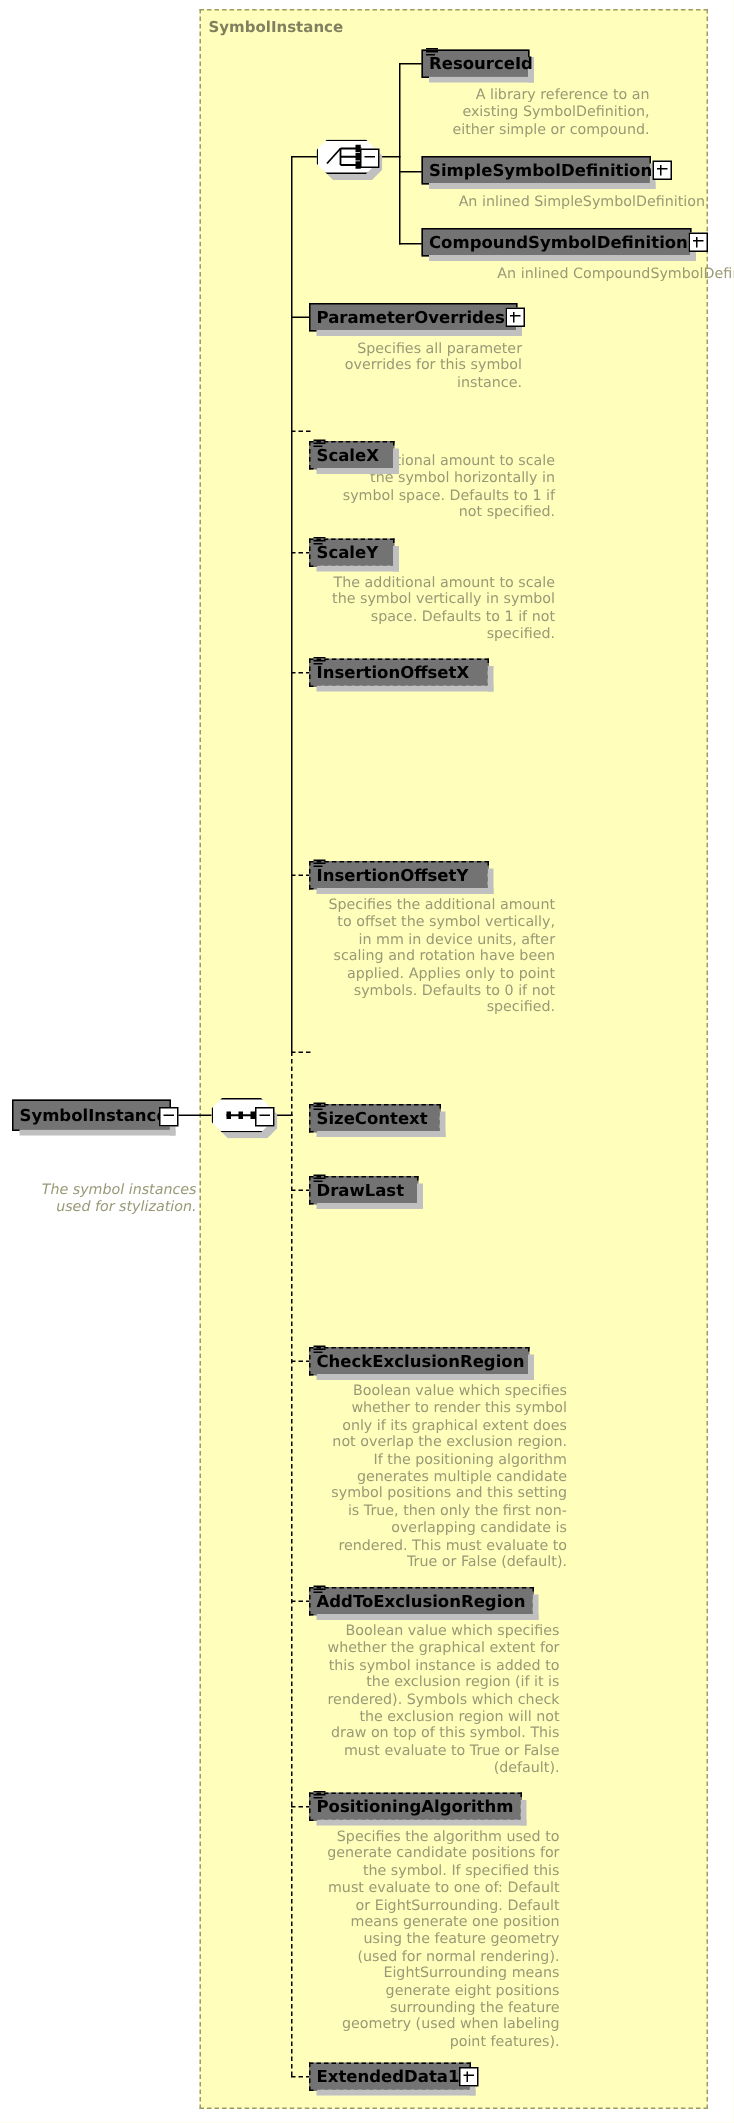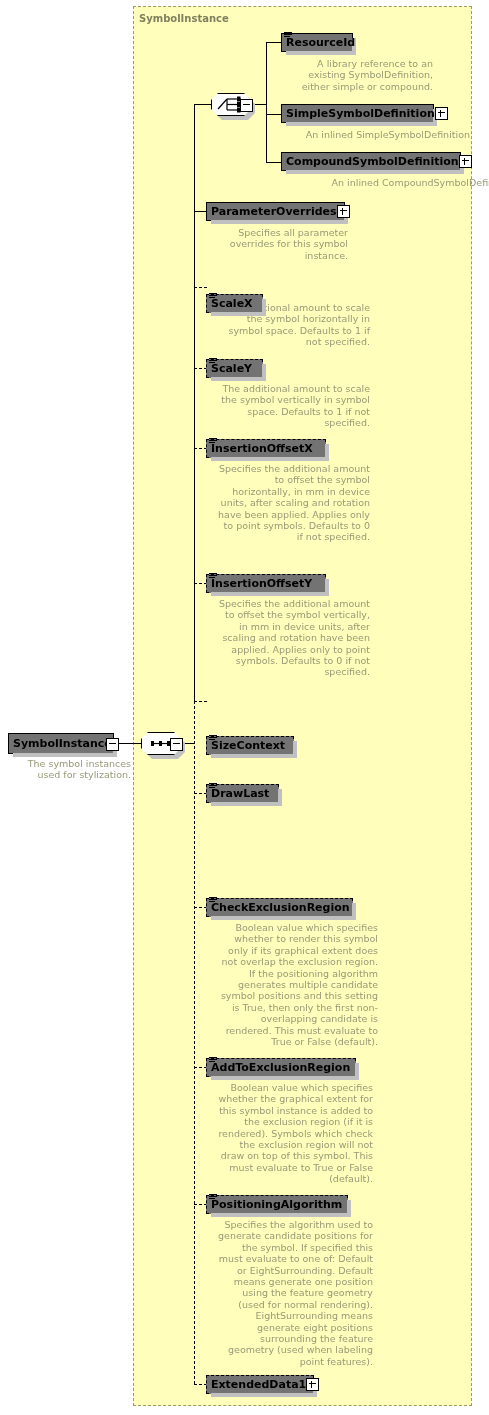--- a/index.html
+++ b/index.html
@@ -207,21 +207,21 @@
 
   <div class="ct-box"></div>
   <div class="ct-title">SymbolInstance</div>
 
   <div class="node solid root" style="left:8px; top:733px; width:106px;">
     <span class="shadow"></span>
     <span class="side-shadow"></span>
     <span class="node-label">SymbolInstance</span>
   </div>
   <div class="ext-expander" style="left:106px; top:738px;"></div>
-  <div class="annot" style="left:9px; top:758px; width:122px;">The symbol instances used for stylization.</div>
+  <div class="annot" style="left:9px; top:788px; width:122px;font-style:italic;">The symbol instances used for stylization.</div>
 
   <div class="hline" style="left:117px; top:743px; width:24px;"></div>
 
   <div class="compositor" style="left:141px; top:732px;">
     <span class="octshadow"></span>
     <span class="oct"></span>
     <svg width="40" height="23" viewBox="0 0 40 23">
       <line x1="10" y1="11.5" x2="30" y2="11.5" stroke="#000" stroke-width="1.2"></line>
       <rect x="10" y="9" width="3" height="5" fill="#000"></rect>
       <rect x="18" y="9" width="3" height="5" fill="#000"></rect>
@@ -326,21 +326,20 @@
   <div class="node dashed" style="left:206px; top:439px; width:120px;">
     <span class="shadow"></span>
     <span class="side-shadow"></span>
     <span class="st-glyph">
         <i></i>
         <i></i>
         <i></i>
       </span>
     <span class="node-label">InsertionOffsetX</span>
   </div>
-  <div class="annot" style="left:218px; top:463px; width:152px;">Specifies the additional amount to offset the symbol horizontally, in mm in device units, after scaling and rotation have been applied.  Applies only to point symbols.  Defaults to 0 if not specified.</div>
 
   <div class="hline dash" style="left:194px; top:583px; width:13px;"></div>
   <div class="node dashed" style="left:206px; top:574px; width:120px;">
     <span class="shadow"></span>
     <span class="side-shadow"></span>
     <span class="st-glyph">
         <i></i>
         <i></i>
         <i></i>
       </span>

